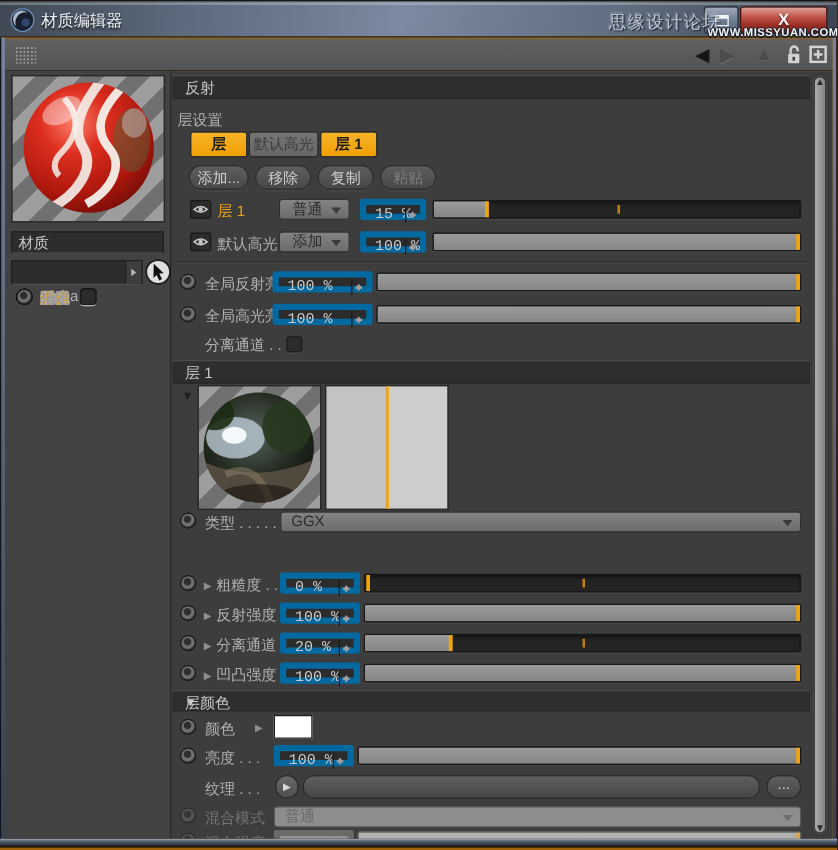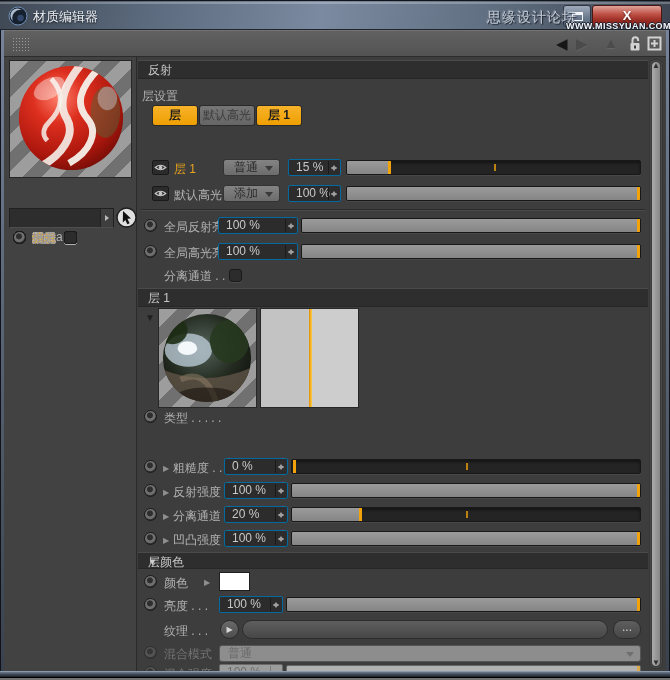--- a/index.html
+++ b/index.html
@@ -1,16 +1,16 @@
 <!DOCTYPE html>
 <html><head>
 <meta charset="utf-8">
 <style>
   html,body{margin:0;padding:0;background:#000;}
-  #app{position:relative;width:670px;height:680px;overflow:hidden;background:#737373;
+  #app{position:relative;width:670px;height:680px;overflow:hidden;background:#a16207;
        font-family:"Liberation Sans","DejaVu Sans",sans-serif;font-size:12px;
        -webkit-font-smoothing:antialiased;user-select:none;}
   #app *{box-sizing:border-box;position:absolute;}
 
   
   .titlebar{left:0;top:0;width:670px;height:30px;
     background:linear-gradient(100deg,#3f4854 0%,#5b6a7d 22%,#7b8aa0 48%,#617082 72%,#3c4451 100%);
     border-top:1px solid #11151a;border-bottom:1px solid #20242b;}
   .titlebar::after{content:"";left:0;top:1px;width:100%;height:2px;position:absolute;
     background:rgba(255,255,255,.25);}
@@ -102,22 +102,22 @@
 
   
   .eye-btn{width:17px;height:15px;top:2px;border-radius:2px;background:#2b2b2b;border:1px solid #191919;}
   .eye-btn svg{left:1px;top:1px;width:13px;height:11px;}
   .dd-sm,.dd-lg{height:17px;top:1px;border-radius:3px;border:1px solid #333;
     background:linear-gradient(180deg,#838383,#6c6c6c);color:#2b2b2b;line-height:15px;padding-left:10px;}
   .dd-arrow{right:6px;top:6px;width:0;height:0;border:4px solid transparent;border-top:5px solid #3a3a3a;}
   .dd-lg{padding-left:8px;}
   .dd-lg.dis{background:#8d8d8d;color:#6a6a6a;border-color:#555;}
   .dd-lg.dis .dd-arrow{border-top-color:#6f6f6f;}
-  .spin{height:17px;top:1px;background:#2c2c2c;border:1px solid #0369a1;border-radius:2px;
-    color:#c9c9c9;line-height:15px;padding-left:7px;}
+  .spin{height:17px;top:1px;background:#2c2c2c;border:5px solid #0369a1;border-radius:2px;
+    color:#c9c9c9;line-height:15px;padding-left:7px;font-family:Liberation Mono, monospace;}
   .spin-arr{right:3px;top:1px;width:9px;height:13px;border-left:1px solid #1a1a1a;}
   .spin-arr::before{content:"";position:absolute;left:2px;top:1px;border:3px solid transparent;
     border-bottom:4px solid #9e9e9e;}
   .spin-arr::after{content:"";position:absolute;left:2px;bottom:0px;border:3px solid transparent;
     border-top:4px solid #9e9e9e;}
   .spin.dis{background:#9c9c9c;color:#6f6f6f;border-color:#6a6a6a;}
   .spin.dis .spin-arr{border-left-color:#7a7a7a;}
   .slider{height:15px;top:2px;background:#242424;border:1px solid #181818;border-radius:2px;
     box-shadow:inset 0 2px 3px rgba(0,0,0,.45),0 1px 0 rgba(255,255,255,.06);overflow:hidden;}
   .slider .fill{left:0;top:0;bottom:0;background:linear-gradient(180deg,#9b9b9b,#858585);}
@@ -215,20 +215,21 @@
           <g clip-path="url(#cpCoke)">
             <ellipse cx="97" cy="52" rx="15" ry="26" fill="#4e6b3c" opacity=".45"></ellipse>
             <ellipse cx="99" cy="38" rx="10" ry="12" fill="#cfe0ea" opacity=".4"></ellipse>
             <path d="M92 6 C70 28 66 44 79 59 C90 72 82 92 60 104" stroke="#f4f0ea" stroke-width="7" fill="none" opacity=".95"></path>
             <path d="M74 1 C57 22 47 42 58 59 C67 75 53 96 30 108" stroke="#f4f0ea" stroke-width="8" fill="none" opacity=".9"></path>
             <path d="M42 18 C57 34 52 50 39 63 C33 69 33 76 38 81" stroke="#f4f0ea" stroke-width="5" fill="none" opacity=".85"></path>
             <ellipse cx="40" cy="28" rx="17" ry="10" fill="#ffffff" opacity=".4" transform="rotate(-28 40 28)"></ellipse>
           </g>
         </svg>
       </div>
+      <div class="mat-name">材质</div>
       <div class="mat-dd">
         <span class="mat-dd-arrowseg">
             <i></i>
           </span>
       </div>
       <svg class="picker-btn" viewBox="0 0 21 21">
         <circle cx="10.5" cy="10.5" r="9.5" fill="#e0e0e0" stroke="#1d1d1d" stroke-width="1.4"></circle>
         <path d="M7 4 L15 11.5 L11.4 11.8 L13.6 16.2 L11.4 17.3 L9.3 12.9 L6.8 15.4 Z" fill="#101010"></path>
       </svg>
 
@@ -312,20 +313,26 @@
       </div>
 
       <span class="plain-label" style="left:4px;top:31px">层设置</span>
 
       <div class="row" style="top:48px;height:21px">
         <div class="tab active" style="left:14px;width:46px"><span style="position:static">层</span></div>
         <div class="tab inactive" style="left:61px;width:56px"><span style="position:static">默认高光</span></div>
         <div class="tab active" style="left:118px;width:46px"><span style="position:static">层 1</span></div>
       </div>
 
+      <div class="row" style="top:75px">
+        <div class="pill-btn" style="left:13px;width:48px"><span style="position:static">添加...</span></div>
+        <div class="pill-btn" style="left:66px;width:45px"><span style="position:static">移除</span></div>
+        <div class="pill-btn" style="left:116px;width:45px"><span style="position:static">复制</span></div>
+        <div class="pill-btn disabled" style="left:166px;width:45px"><span style="position:static">粘贴</span></div>
+      </div>
 
       <div class="row" style="top:101px">
         <i class="eye-btn" style="left:14px">
             <svg viewBox="0 0 16 12">
               <path d="M1.5 6 Q8 .5 14.5 6 Q8 11.5 1.5 6 Z" fill="none" stroke="#c9c9c9" stroke-width="1.4"></path>
               <circle cx="8" cy="6" r="2.2" fill="#c9c9c9"></circle>
             </svg>
           </i>
         <span class="row-label" style="left:36px;color:#e8a31c">层 1</span>
         <div class="dd-sm" style="left:85px;width:57px"><span style="position:static">普通</span><i class="dd-arrow"></i></div>
@@ -415,20 +422,21 @@
           </g>
         </svg>
       </div>
       <div class="falloff-box" style="left:122px;top:251px;width:99px;height:100px">
         <i class="falloff-line"></i>
       </div>
 
       <div class="row" style="top:351px;height:18px">
         <i class="radio" style="top:2px"></i>
         <span class="row-label" style="left:26px;top:2px">类型 . . . . .</span>
+        <div class="dd-lg" style="left:86px;width:417px"><span style="position:static">GGX</span><i class="dd-arrow"></i></div>
       </div>
 
       <div class="row" style="top:401px;height:18px">
         <i class="radio" style="top:2px"></i>
         <span class="expander" style="left:25px">▶</span>
         <span class="row-label" style="left:35px;top:2px">粗糙度 . .</span>
         <div class="spin" style="left:86px;width:64px;top:0"><span style="position:static">0 %</span><i class="spin-arr"></i></div>
         <div class="slider" style="left:153px;width:350px;top:1px">
           <span class="tick"></span>
           <div class="fill" style="width: 0%;"></div>

